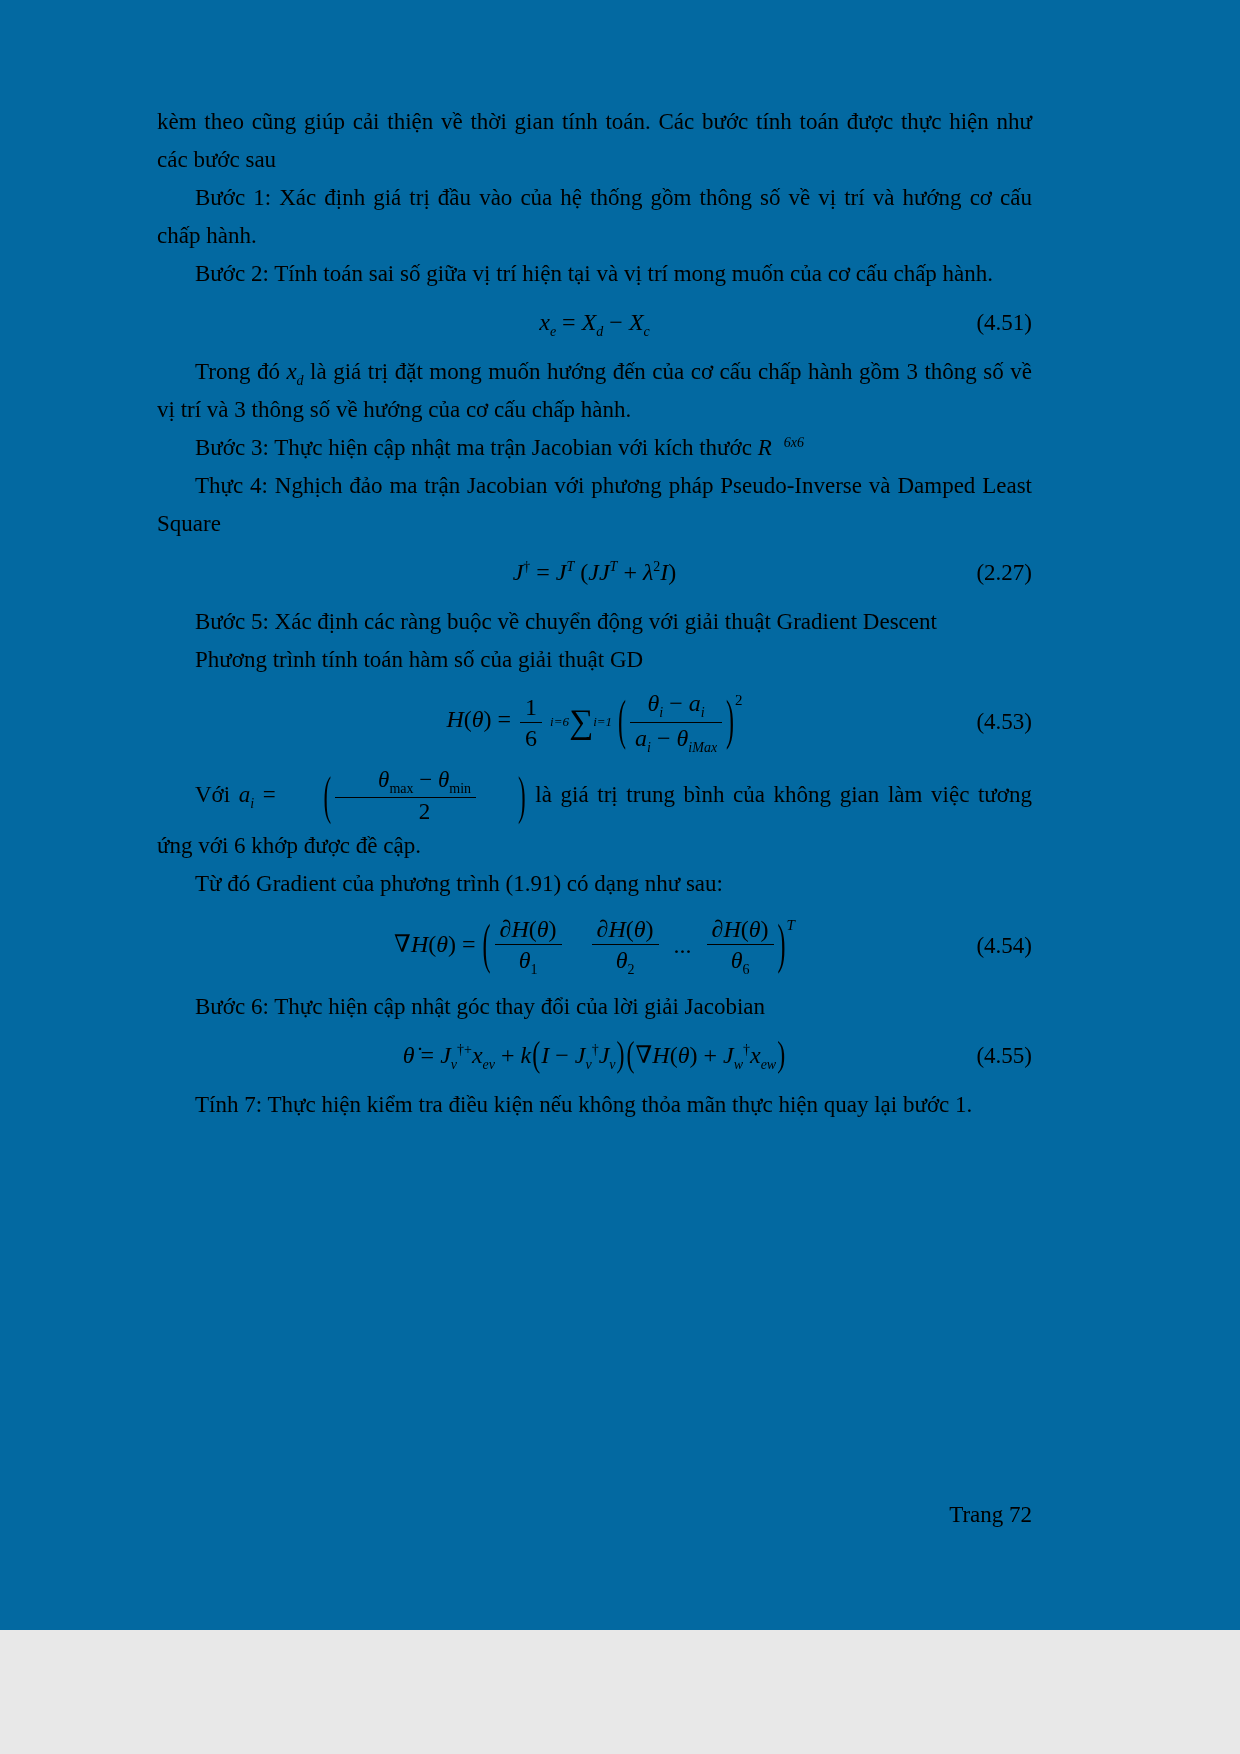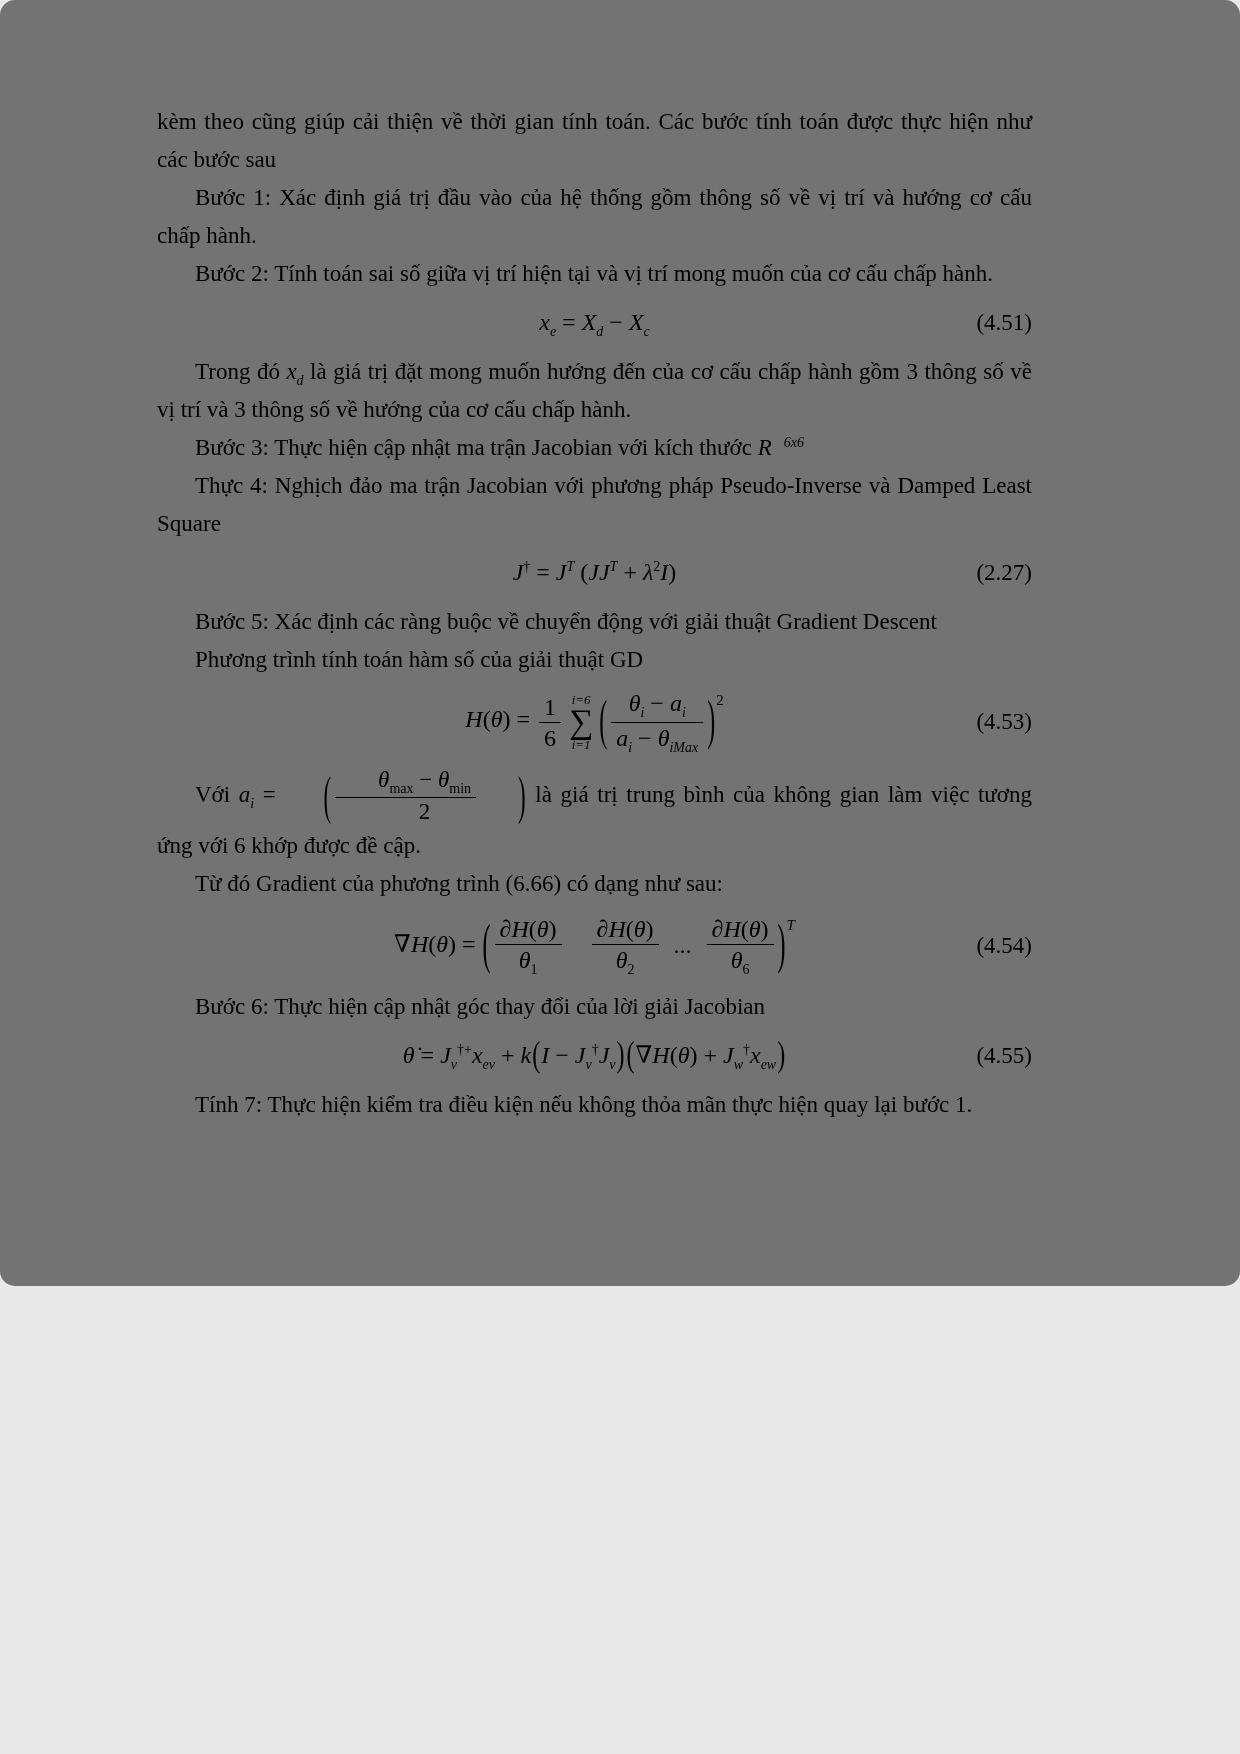--- a/index.html
+++ b/index.html
@@ -1,47 +1,46 @@
 <!DOCTYPE html>
 <html><head>
 <meta charset="utf-8">
 <style>
   html, body { margin: 0; padding: 0; background: #e8e8e8; }
   .page {
     position: relative;
     width: 1240px;
-    height: 1286px;
+    height: 1630px;
     margin: 0 auto;
-    background: #737373;
+    background: #0369a1;
     font-family: "Liberation Serif", "DejaVu Serif", serif;
     font-size: 23px;
     line-height: 1.65;
     color: #000;
     box-sizing: border-box;
     padding: 103px 208px 0 157px;
     overflow: hidden;
-    border-radius: 15px;
   }
   .para { margin: 0; text-align: justify; text-indent: 38px; }
   .para.noindent { text-indent: 0; }
   b { font-weight: normal; }
   sup { font-size: 14px; }
   sub { font-size: 14px; }
   .ssup { font-size: 14px; margin-left: 12px; }
 
   
   .eqrow { position: relative; text-align: center; margin: 10px 0; }
   .eq { display: inline-block; font-size: 24px; }
   .eqnum { position: absolute; right: 0; top: 50%; transform: translateY(-50%); font-size: 23px; }
 
   
   .frac { display: inline-block; vertical-align: middle; text-align: center; margin: 0 3px; line-height: 1.25; }
   .frac > span { display: block; padding: 0 5px; }
   .frac > span:first-child { border-bottom: 1.4px solid #000; }
-  .sum { display: inline-flex; flex-direction: column; align-items: center; vertical-align: middle; line-height: 1; margin: 0 5px; }
+  .sum { display: inline-flex; flex-direction: row; align-items: center; vertical-align: middle; line-height: 1; margin: 0 5px; }
   .sum .lim { font-size: 13px; font-style: italic; line-height: 1.1; }
   .sum .sg { font-size: 34px; line-height: 0.9; }
   .bp { display: inline-block; transform: scaleY(2.3); transform-origin: center; padding: 0 1px; vertical-align: middle; }
   .bp2 { display: inline-block; transform: scaleY(1.45); transform-origin: center; padding: 0 1px; }
   .hisup { font-size: 15px; vertical-align: 22px; }
   .sp { display: inline-block; margin: 0 12px; vertical-align: middle; }
 
   .footer { position: absolute; top: 1472px; right: 208px; font-size: 23px; margin-top: 24px; }
 </style>
 </head>
@@ -79,21 +78,21 @@
     <span class="eq"><i>H</i>(<i>θ</i>) = <span class="frac"><span>1</span><span>6</span></span><span class="sum">
           <span class="lim"><i>i</i>=6</span>
           <span class="sg">∑</span>
           <span class="lim"><i>i</i>=1</span>
         </span><span class="bp">(</span><span class="frac"><span><i>θ<sub>i</sub></i> − <i>a<sub>i</sub></i></span><span><i>a<sub>i</sub></i> − <i>θ<sub>iMax</sub></i></span></span><span class="bp">)</span><sup class="hisup">2</sup></span>
     <span class="eqnum">(4.53)</span>
   </div>
 
   <p class="para">Với  <i>a<sub>i</sub></i> = <span class="bp">(</span><span class="frac"><span><i>θ</i><sub>max</sub> − <i>θ</i><sub>min</sub></span><span>2</span></span><span class="bp">)</span> là giá trị trung bình của không gian làm việc tương ứng với 6 khớp được đề cập.</p>
 
-  <p class="para">Từ đó Gradient của phương trình (6.66) có dạng như sau:</p>
+  <p class="para">Từ đó Gradient của phương trình (1.91) có dạng như sau:</p>
 
   <div class="eqrow">
     <span class="eq">∇<i>H</i>(<i>θ</i>) = <span class="bp">(</span><span class="frac"><span>∂<i>H</i>(<i>θ</i>)</span><span><i>θ</i><sub>1</sub></span></span><span class="sp"></span><span class="frac"><span>∂<i>H</i>(<i>θ</i>)</span><span><i>θ</i><sub>2</sub></span></span><span class="sp">...</span><span class="frac"><span>∂<i>H</i>(<i>θ</i>)</span><span><i>θ</i><sub>6</sub></span></span><span class="bp">)</span><sup class="hisup"><i>T</i></sup></span>
     <span class="eqnum">(4.54)</span>
   </div>
 
   <p class="para"><b>Bước 6:</b> Thực hiện cập nhật góc thay đổi của lời giải Jacobian</p>
 
   <div class="eqrow">
     <span class="eq"><i>θ̇</i> = <i>J</i><sub><i>v</i></sub><sup>†+</sup><i>x</i><sub><i>ev</i></sub> + <i>k</i><span class="bp2">(</span><i>I</i> − <i>J</i><sub><i>v</i></sub><sup>†</sup><i>J</i><sub><i>v</i></sub><span class="bp2">)</span><span class="bp2">(</span>∇<i>H</i>(<i>θ</i>) + <i>J</i><sub><i>w</i></sub><sup>†</sup><i>x</i><sub><i>ew</i></sub><span class="bp2">)</span></span>

